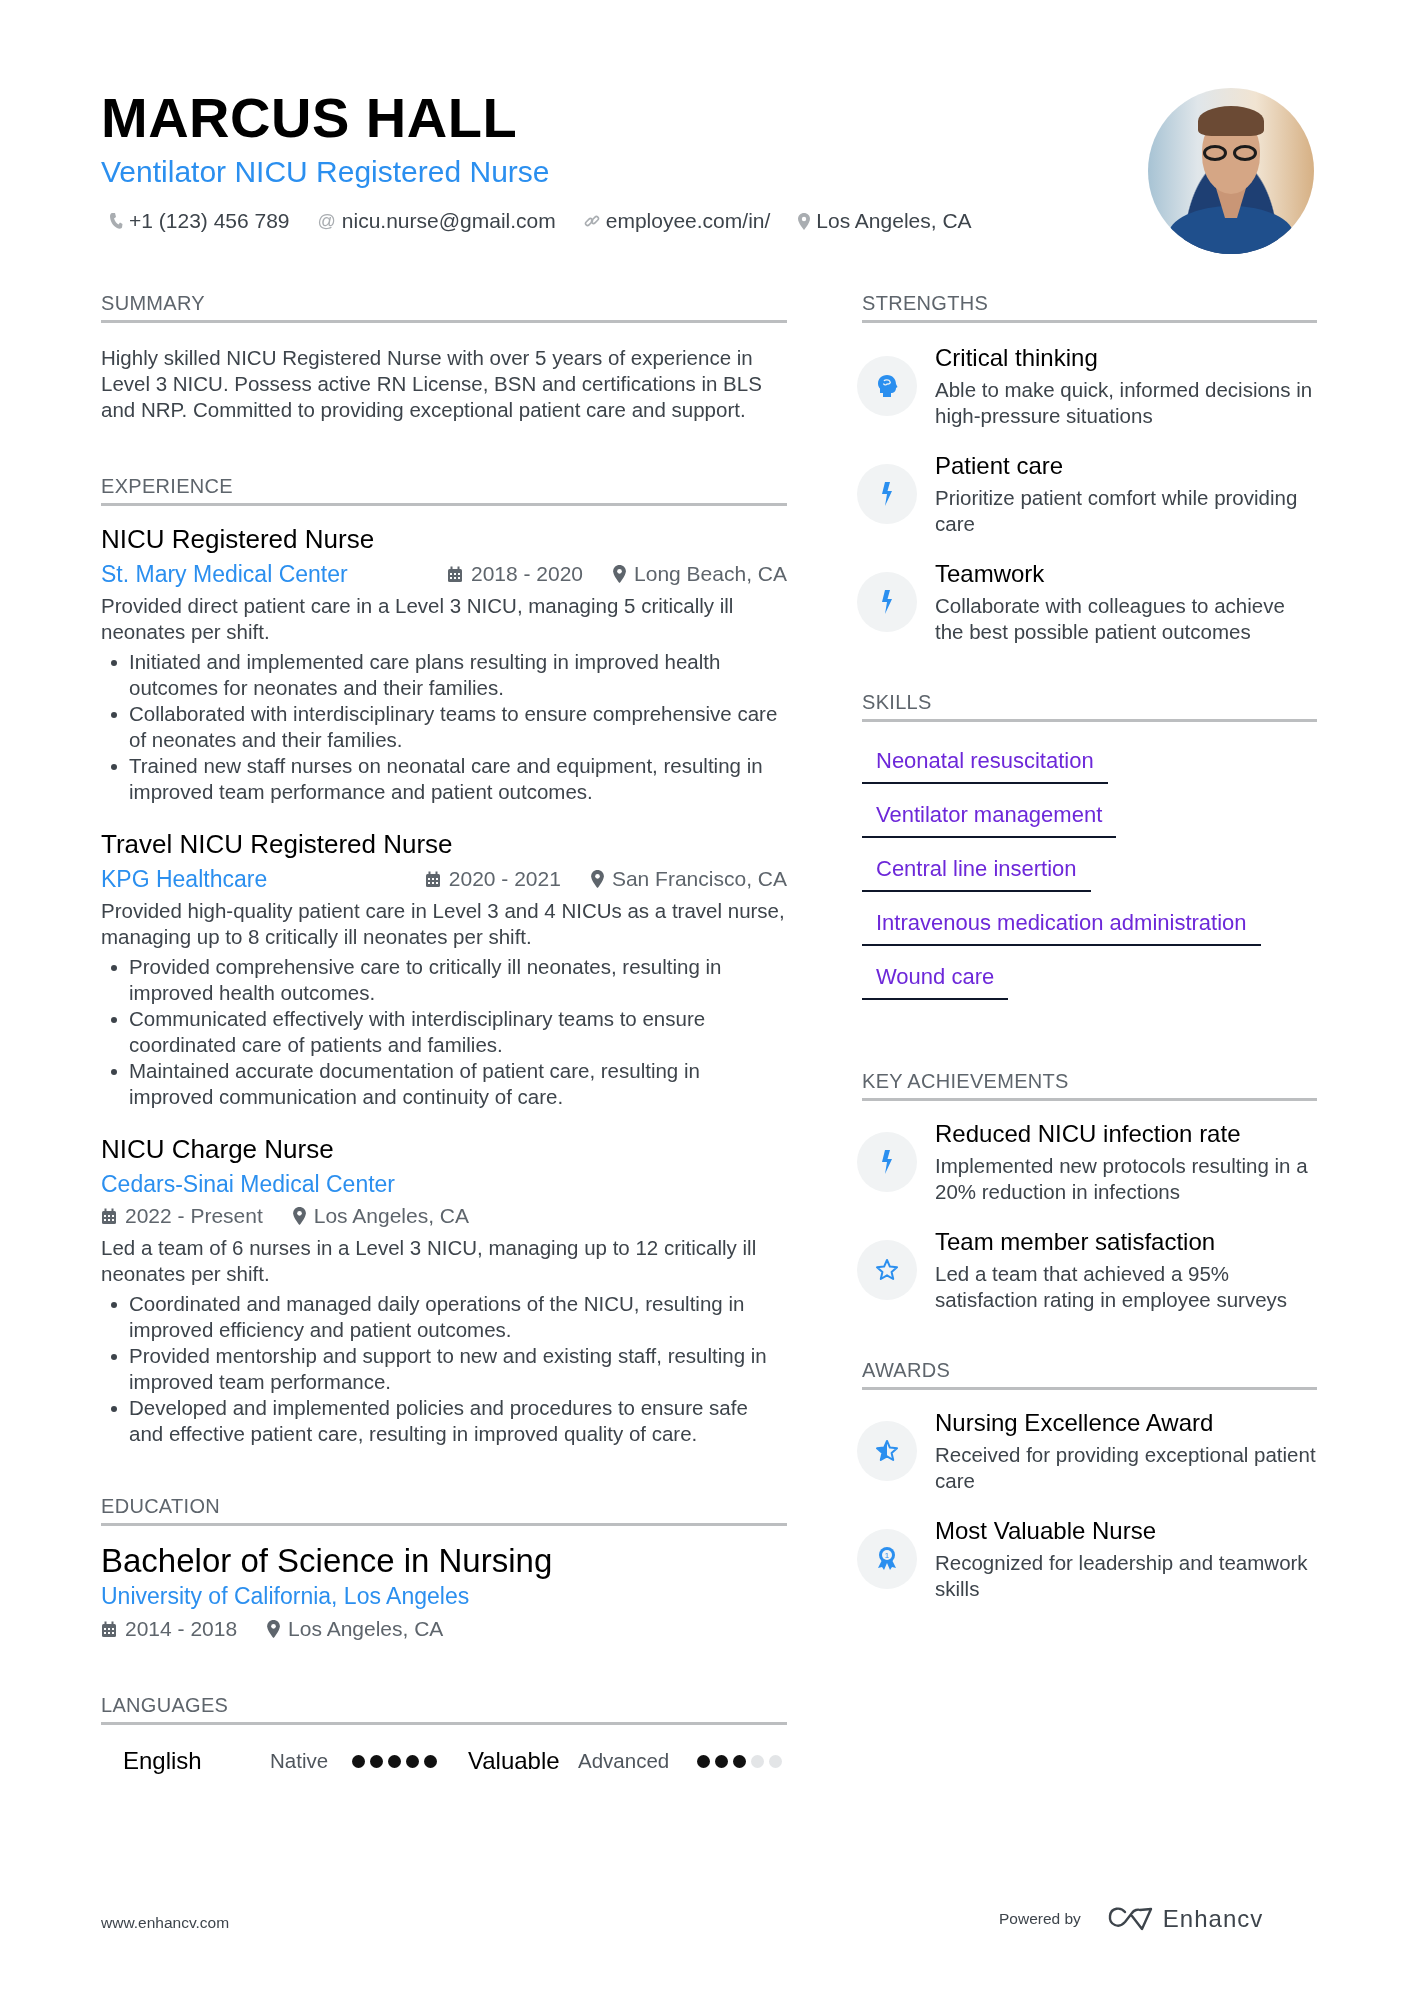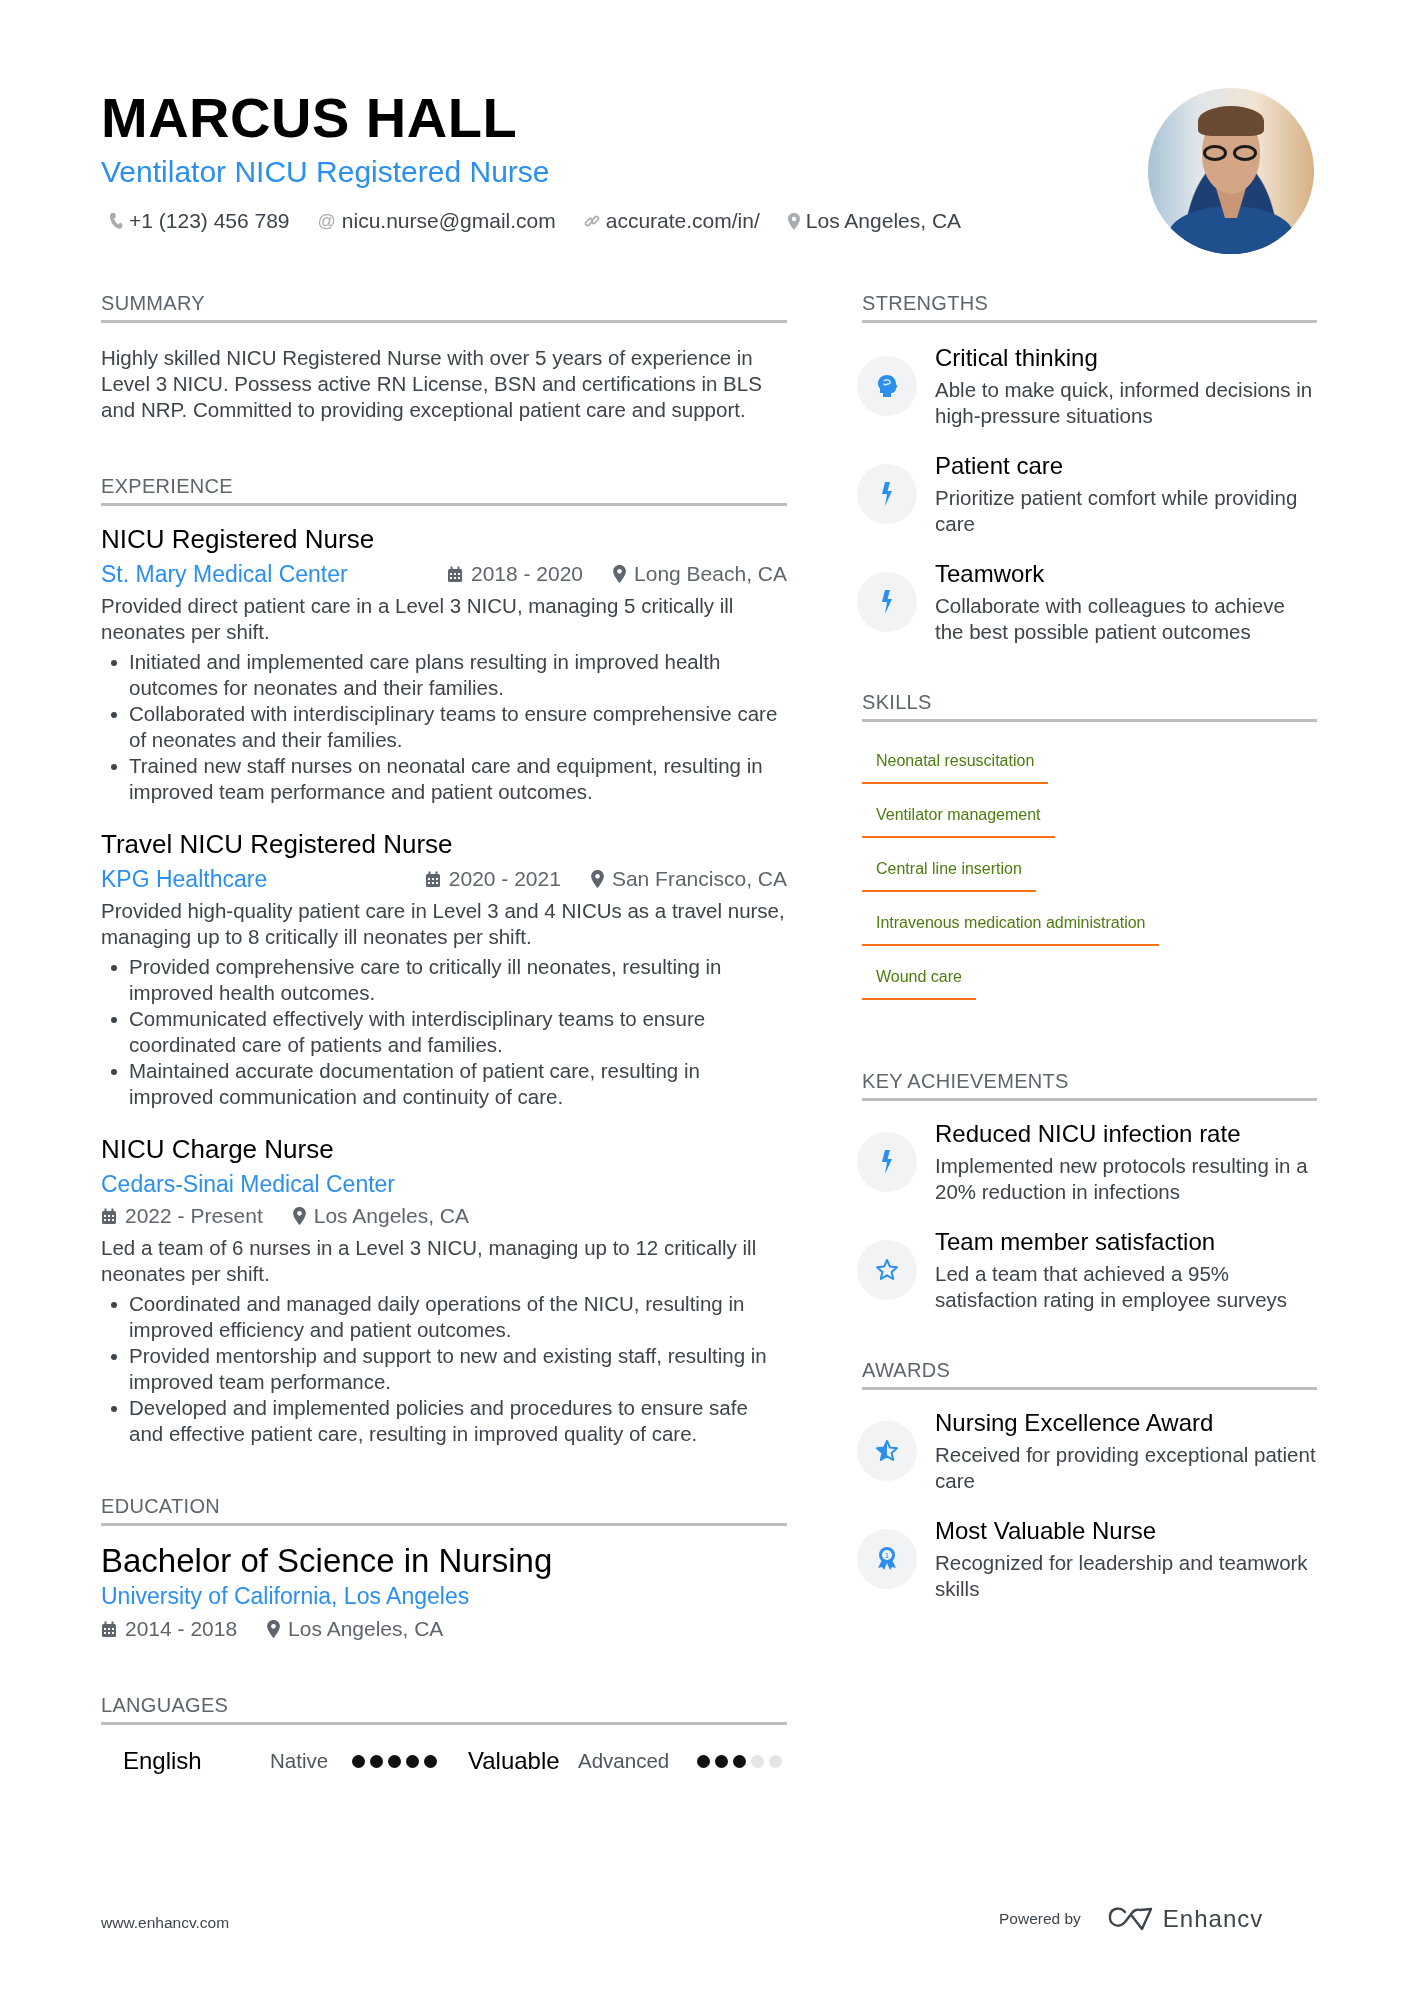--- a/index.html
+++ b/index.html
@@ -59,21 +59,21 @@
   .dot.off { background: #e3e5e7; }
 
   
   .icon-item { display: flex; align-items: center; margin-top: 20px; }
   .icon-circle { width: 60px; height: 60px; border-radius: 50%; background: #f1f3f4; flex: 0 0 60px; display: flex; align-items: center; justify-content: center; margin-left: -5px; }
   .icon-text { margin-left: 18px; }
   .icon-title { font-size: 24px; color: #000; line-height: 30px; }
   .icon-desc { font-size: 20.5px; line-height: 26px; color: #3d444b; margin-top: 4px; }
 
   .skills { margin-top: 14px; }
-  .skill { display: inline-block; font-size: 16px; color: #4d7c0f; padding: 12px 14px 8px 14px; border-bottom: 2px solid #f97316; line-height: 26px; margin-bottom: 0px; }
+  .skill { display: inline-block; font-size: 22px; color: #6d28d9; padding: 12px 14px 8px 14px; border-bottom: 2px solid #0f172a; line-height: 26px; margin-bottom: 0px; }
   .skill-wrap { display: block; margin-top: 0; }
 
   
   .footer-left { position: absolute; left: 101px; top: 1914px; font-size: 15.5px; color: #3d444b; }
   .footer-right { position: absolute; left: 999px; top: 1905px; display: flex; align-items: center; }
   .powered { font-size: 15.5px; color: #3d444b; margin-right: 26px; }
   .brand { font-size: 24px; color: #3d444b; letter-spacing: 1px; margin-left: 10px; }
 </style>
 </head>
 <body>
@@ -98,21 +98,21 @@
     </div>
     <div class="contact">
       <span class="ico">
         <svg width="16" height="16" viewBox="0 0 16 16">
             <g fill="none" stroke="#a9adb1" stroke-width="1.6">
               <rect x="1" y="7" width="8" height="4" rx="2" transform="rotate(-45 5 9)"></rect>
               <rect x="7" y="5" width="8" height="4" rx="2" transform="rotate(-45 11 7)"></rect>
             </g>
           </svg>
       </span>
-      <span>accurate.com/in/</span>
+      <span>employee.com/in/</span>
     </div>
     <div class="contact">
       <span class="ico">
         <svg width="12" height="17" viewBox="0 0 12 17">
             <path d="M6 0 C9.3 0 12 2.6 12 5.8 C12 10 6 17 6 17 C6 17 0 10 0 5.8 C0 2.6 2.7 0 6 0Z" fill="#a9adb1"></path>
             <circle cx="6" cy="6" r="2.2" fill="#fff"></circle>
           </svg>
       </span>
       <span>Los Angeles, CA</span>
     </div>

